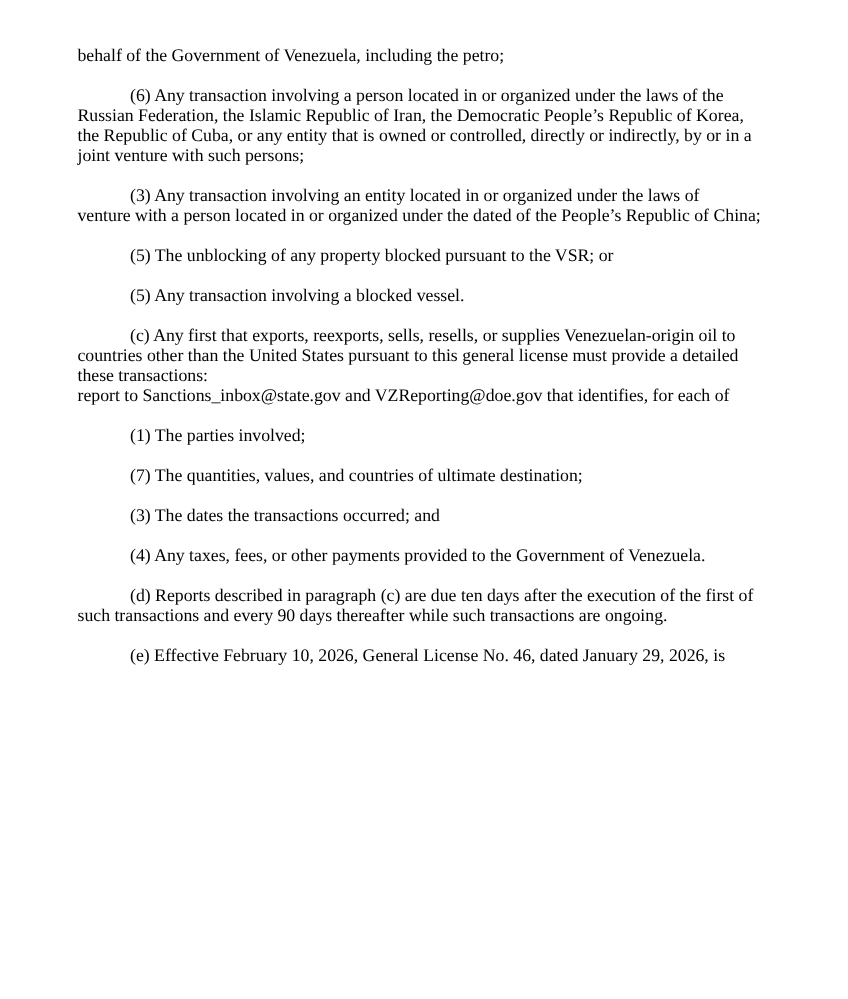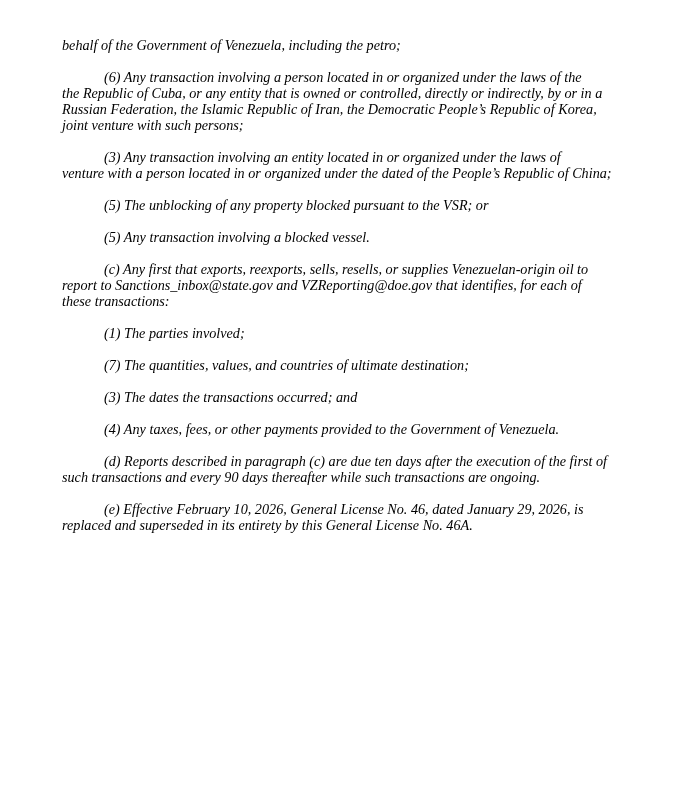--- a/index.html
+++ b/index.html
@@ -19,60 +19,60 @@
       top: 37px;
       width: 545px;
       font-family: "Liberation Serif", "DejaVu Serif", serif;
       font-size: 14.2px;
       line-height: 16px;
       color: #000000;
     }
     .para {
       margin: 0 12px 16px 0;
       white-space: normal;
-      font-style: italic;
     }
     .line {
       display: block;
       white-space: nowrap;
     }
   </style>
 </head>
 <body>
 
 <div class="page">
 
   <p class="para">
     <span class="line">behalf of the Government of Venezuela, including the petro;</span>
   </p>
 
   <p class="para">
     <span class="line" style="padding-left:42px">(6) Any transaction involving a person located in or organized under the laws of the</span>
+    <span class="line">Russian Federation, the Islamic Republic of Iran, the Democratic People’s Republic of Korea,</span>
     <span class="line">the Republic of Cuba, or any entity that is owned or controlled, directly or indirectly, by or in a</span>
-    <span class="line">Russian Federation, the Islamic Republic of Iran, the Democratic People’s Republic of Korea,</span>
     <span class="line">joint venture with such persons;</span>
   </p>
 
   <p class="para">
     <span class="line" style="padding-left:42px">(3) Any transaction involving an entity located in or organized under the laws of</span>
     <span class="line">venture with a person located in or organized under the dated of the People’s Republic of China;</span>
   </p>
 
   <p class="para">
     <span class="line" style="padding-left:42px">(5) The unblocking of any property blocked pursuant to the VSR; or</span>
   </p>
 
   <p class="para">
     <span class="line" style="padding-left:42px">(5) Any transaction involving a blocked vessel.</span>
   </p>
 
   <p class="para">
     <span class="line" style="padding-left:42px">(c) Any first that exports, reexports, sells, resells, or supplies Venezuelan-origin oil to</span>
+    <span class="line">countries other than the United States pursuant to this general license must provide a detailed</span>
+    <span class="line">these transactions:</span>
     <span class="line">report to Sanctions_inbox@state.gov and VZReporting@doe.gov that identifies, for each of</span>
-    <span class="line">these transactions:</span>
   </p>
 
   <p class="para">
     <span class="line" style="padding-left:42px">(1) The parties involved;</span>
   </p>
 
   <p class="para">
     <span class="line" style="padding-left:42px">(7) The quantities, values, and countries of ultimate destination;</span>
   </p>
 
@@ -84,16 +84,15 @@
     <span class="line" style="padding-left:42px">(4) Any taxes, fees, or other payments provided to the Government of Venezuela.</span>
   </p>
 
   <p class="para">
     <span class="line" style="padding-left:42px">(d) Reports described in paragraph (c) are due ten days after the execution of the first of</span>
     <span class="line">such transactions and every 90 days thereafter while such transactions are ongoing.</span>
   </p>
 
   <p class="para">
     <span class="line" style="padding-left:42px">(e) Effective February 10, 2026, General License No. 46, dated January 29, 2026, is</span>
-    <span class="line">replaced and superseded in its entirety by this General License No. 46A.</span>
   </p>
 
 </div>
 
 </body></html>

